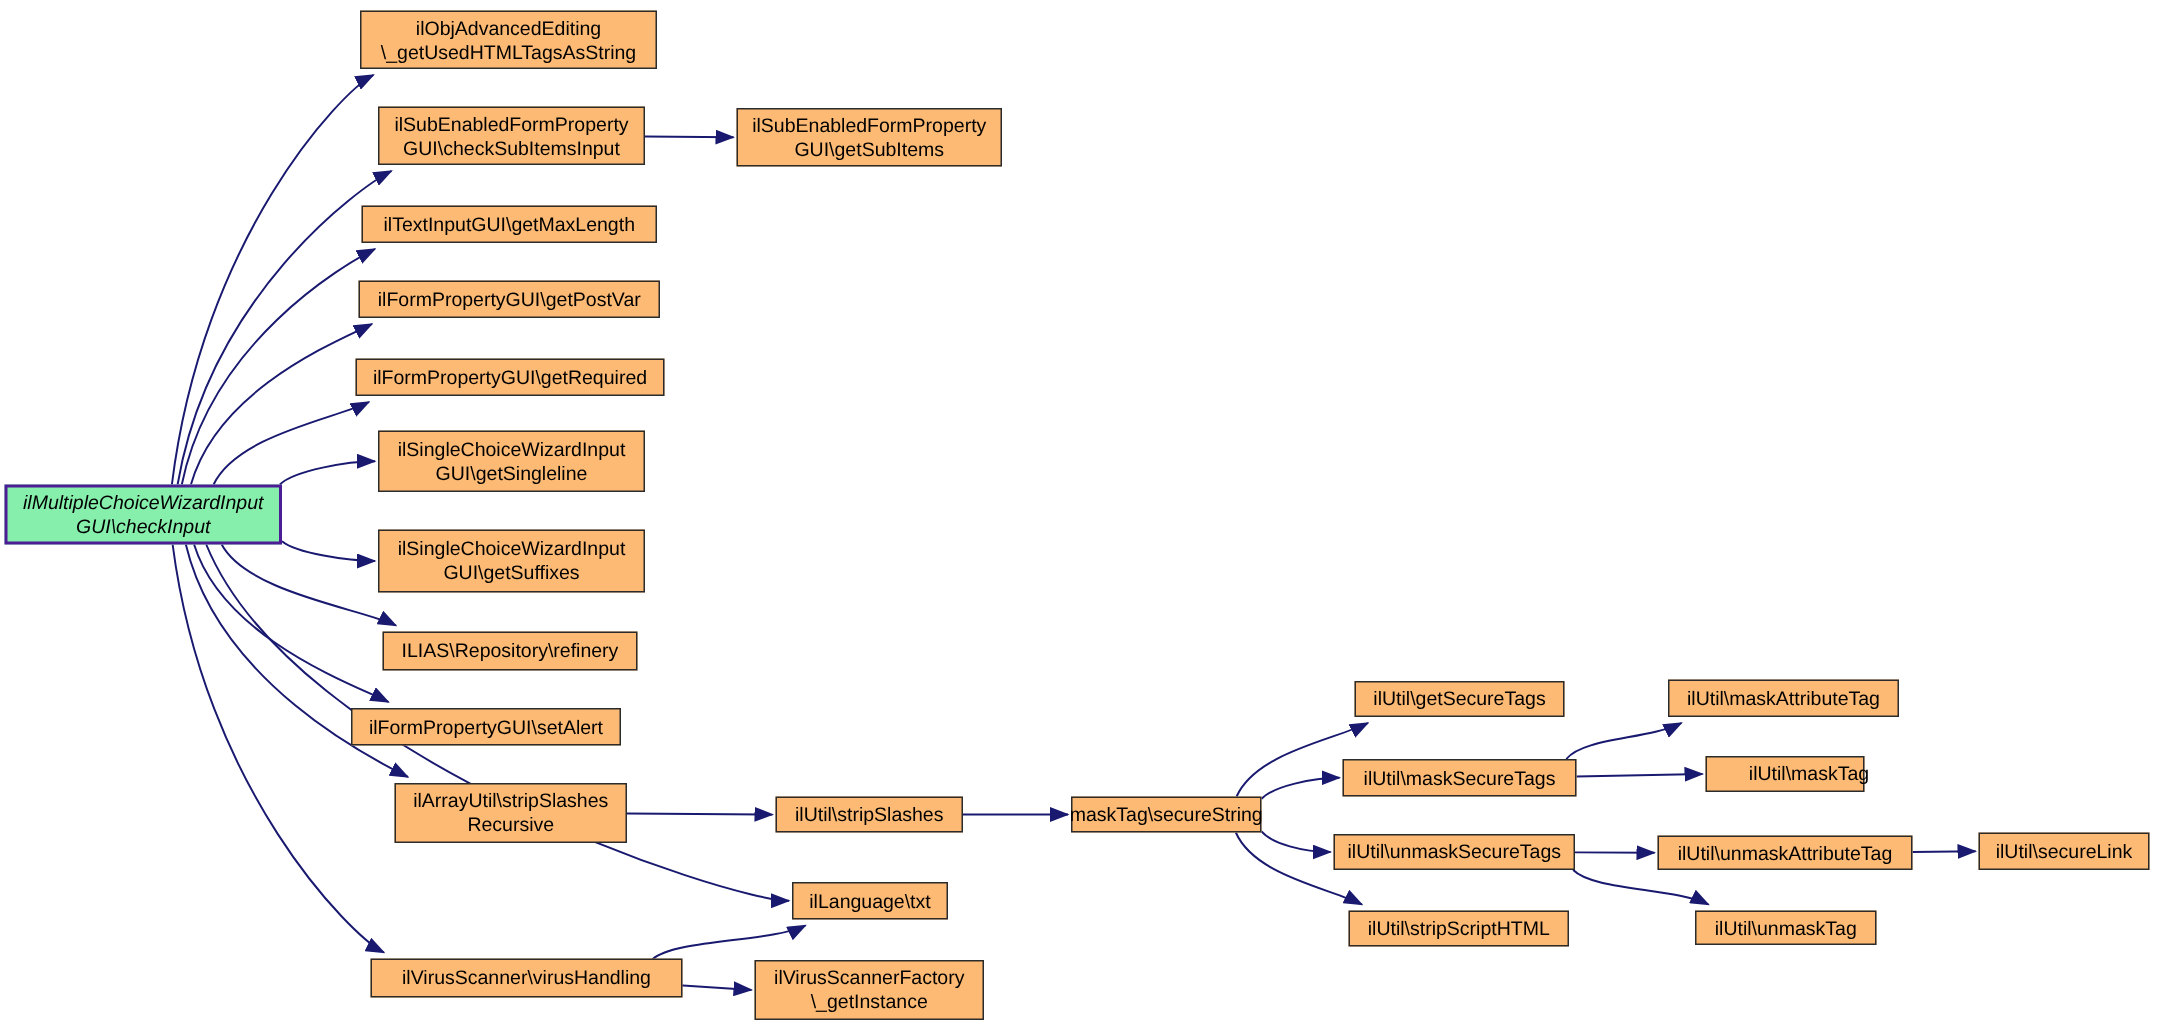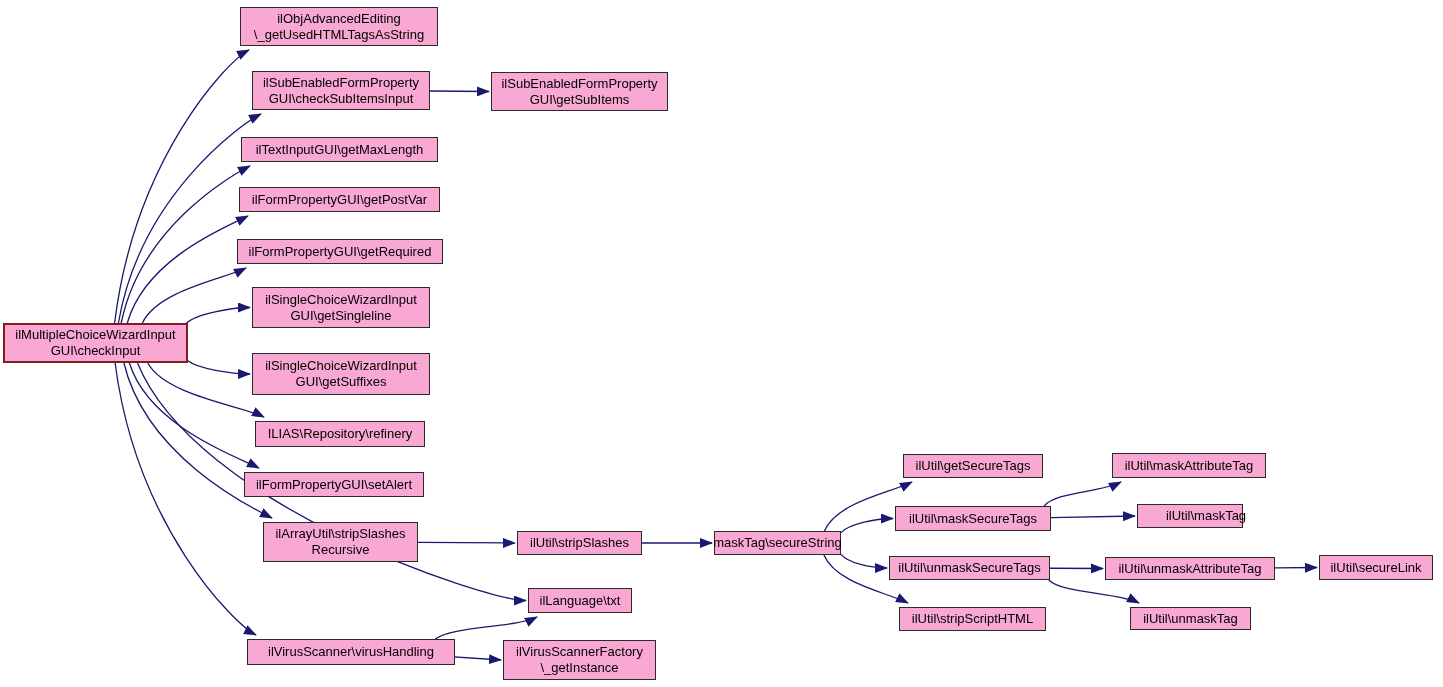--- a/index.html
+++ b/index.html
@@ -13,36 +13,37 @@
   }
   #edges {
     position: absolute;
     left: 0; top: 0;
     width: 1443px; height: 687px;
     pointer-events: none;
   }
   .node {
     position: absolute;
     box-sizing: border-box;
-    background: #f9a8d4;
+    background: #fdba74;
     border: 1px solid #2b2b2b;
     display: flex;
     align-items: center;
     justify-content: center;
     text-align: center;
     font-size: 13px;
     line-height: 1.22;
     color: #000000;
     white-space: pre-line;
     cursor: pointer;
   }
   .node.hub {
-    background: #f9a8d4;
-    border: 2px solid #7f1d1d;
+    background: #86efac;
+    border: 2px solid #4c1d95;
     cursor: default;
+    font-style: italic;
   }
 </style>
 </head>
 <body>
 
 <div id="canvas">
   <svg id="edges" width="1443" height="687" viewBox="0 0 1443 687">
     <defs>
       <marker id="arrowhead" markerUnits="userSpaceOnUse" markerWidth="13" markerHeight="10" refX="12" refY="5" orient="auto">
         <path d="M0,0 L13,5 L0,10 z" fill="#191970"></path>
@@ -87,21 +88,21 @@
       <div class="node" style="left: 491px; top: 72px; width: 177px; height: 39px;">ilSubEnabledFormProperty
 GUI\getSubItems</div>
       <div class="node" style="left: 241px; top: 137px; width: 197px; height: 25px;">ilTextInputGUI\getMaxLength</div>
       <div class="node" style="left: 239px; top: 187px; width: 201px; height: 25px;">ilFormPropertyGUI\getPostVar</div>
       <div class="node" style="left: 237px; top: 239px; width: 206px; height: 25px;">ilFormPropertyGUI\getRequired</div>
       <div class="node" style="left: 252px; top: 287px; width: 178px; height: 41px;">ilSingleChoiceWizardInput
 GUI\getSingleline</div>
       <div class="node" style="left: 252px; top: 353px; width: 178px; height: 42px;">ilSingleChoiceWizardInput
 GUI\getSuffixes</div>
       <div class="node" style="left: 255px; top: 421px; width: 170px; height: 26px;">ILIAS\Repository\refinery</div>
-      <div class="node" style="left: 244px; top: 472px; width: 180px; height: 25px;">ilFormPropertyGUI\setAlert</div>
+      <div class="node" style="left: 234px; top: 472px; width: 180px; height: 25px;">ilFormPropertyGUI\setAlert</div>
       <div class="node" style="left: 263px; top: 522px; width: 155px; height: 40px;">ilArrayUtil\stripSlashes
 Recursive</div>
       <div class="node" style="left: 528px; top: 588px; width: 104px; height: 25px;">ilLanguage\txt</div>
       <div class="node" style="left: 247px; top: 639px; width: 208px; height: 26px;">ilVirusScanner\virusHandling</div>
       <div class="node" style="left: 503px; top: 640px; width: 153px; height: 40px;">ilVirusScannerFactory
 \_getInstance</div>
       <div class="node" style="left: 517px; top: 531px; width: 125px; height: 24px;">ilUtil\stripSlashes</div>
       <div class="node" style="left: 714px; top: 531px; width: 127px; height: 24px;">maskTag\secureString</div>
       <div class="node" style="left: 903px; top: 454px; width: 140px; height: 24px;">ilUtil\getSecureTags</div>
       <div class="node" style="left: 895px; top: 506px; width: 156px; height: 25px;">ilUtil\maskSecureTags</div>

